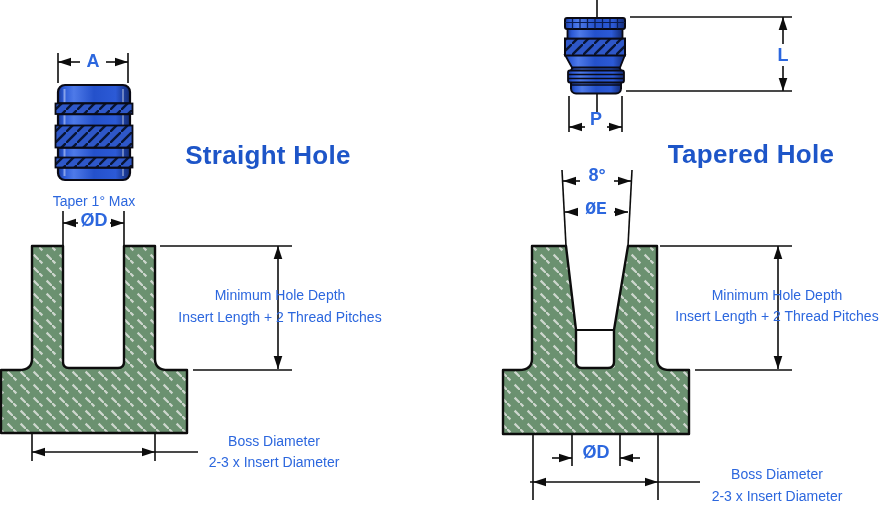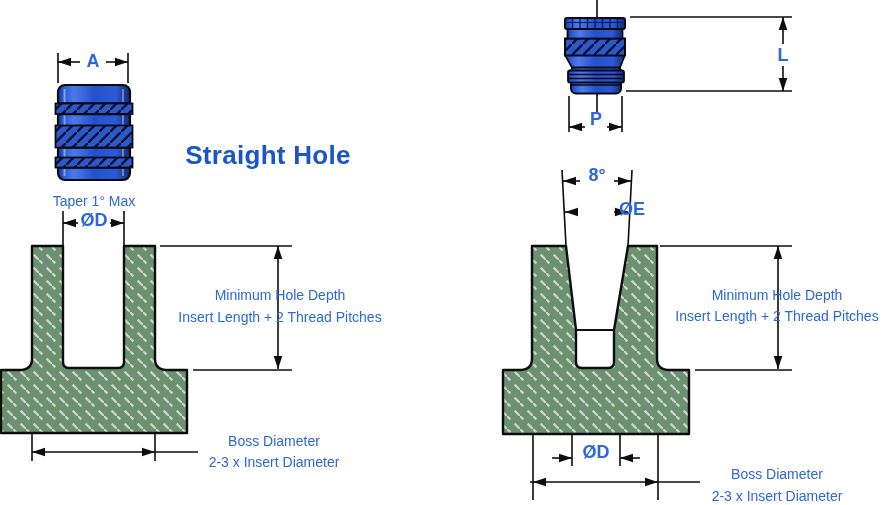--- a/index.html
+++ b/index.html
@@ -181,23 +181,24 @@
 
   <div class="lbl title" style="left:268px;top:155px;">Straight Hole</div>
   <div class="lbl dim" style="left:93px;top:61px;">A</div>
   <div class="lbl" style="left:94px;top:201px;">Taper 1° Max</div>
   <div class="lbl dim" style="left:94px;top:220px;">ØD</div>
   <div class="lbl" style="left:280px;top:295px;">Minimum Hole Depth</div>
   <div class="lbl" style="left:280px;top:317px;">Insert Length + 2 Thread Pitches</div>
   <div class="lbl" style="left:274px;top:441px;">Boss Diameter</div>
   <div class="lbl" style="left:274px;top:462px;">2-3 x Insert Diameter</div>
 
+  <div class="lbl title" style="left:751px;top:154px;">Tapered Hole</div>
   <div class="lbl dim" style="left:783px;top:55px;">L</div>
   <div class="lbl dim" style="left:596px;top:119px;">P</div>
   <div class="lbl dim" style="left:597px;top:175px;">8°</div>
-  <div class="lbl dim" style="left:632px;top:209px;">ØE</div>
+  <div class="lbl dim" style="left:596px;top:209px;font-family:Liberation Mono, monospace;">ØE</div>
   <div class="lbl dim" style="left:596px;top:452px;">ØD</div>
   <div class="lbl" style="left:777px;top:295px;">Minimum Hole Depth</div>
   <div class="lbl" style="left:777px;top:316px;">Insert Length + 2 Thread Pitches</div>
   <div class="lbl" style="left:777px;top:474px;">Boss Diameter</div>
   <div class="lbl" style="left:777px;top:496px;">2-3 x Insert Diameter</div>
 
 </div>
 
 </body></html>

